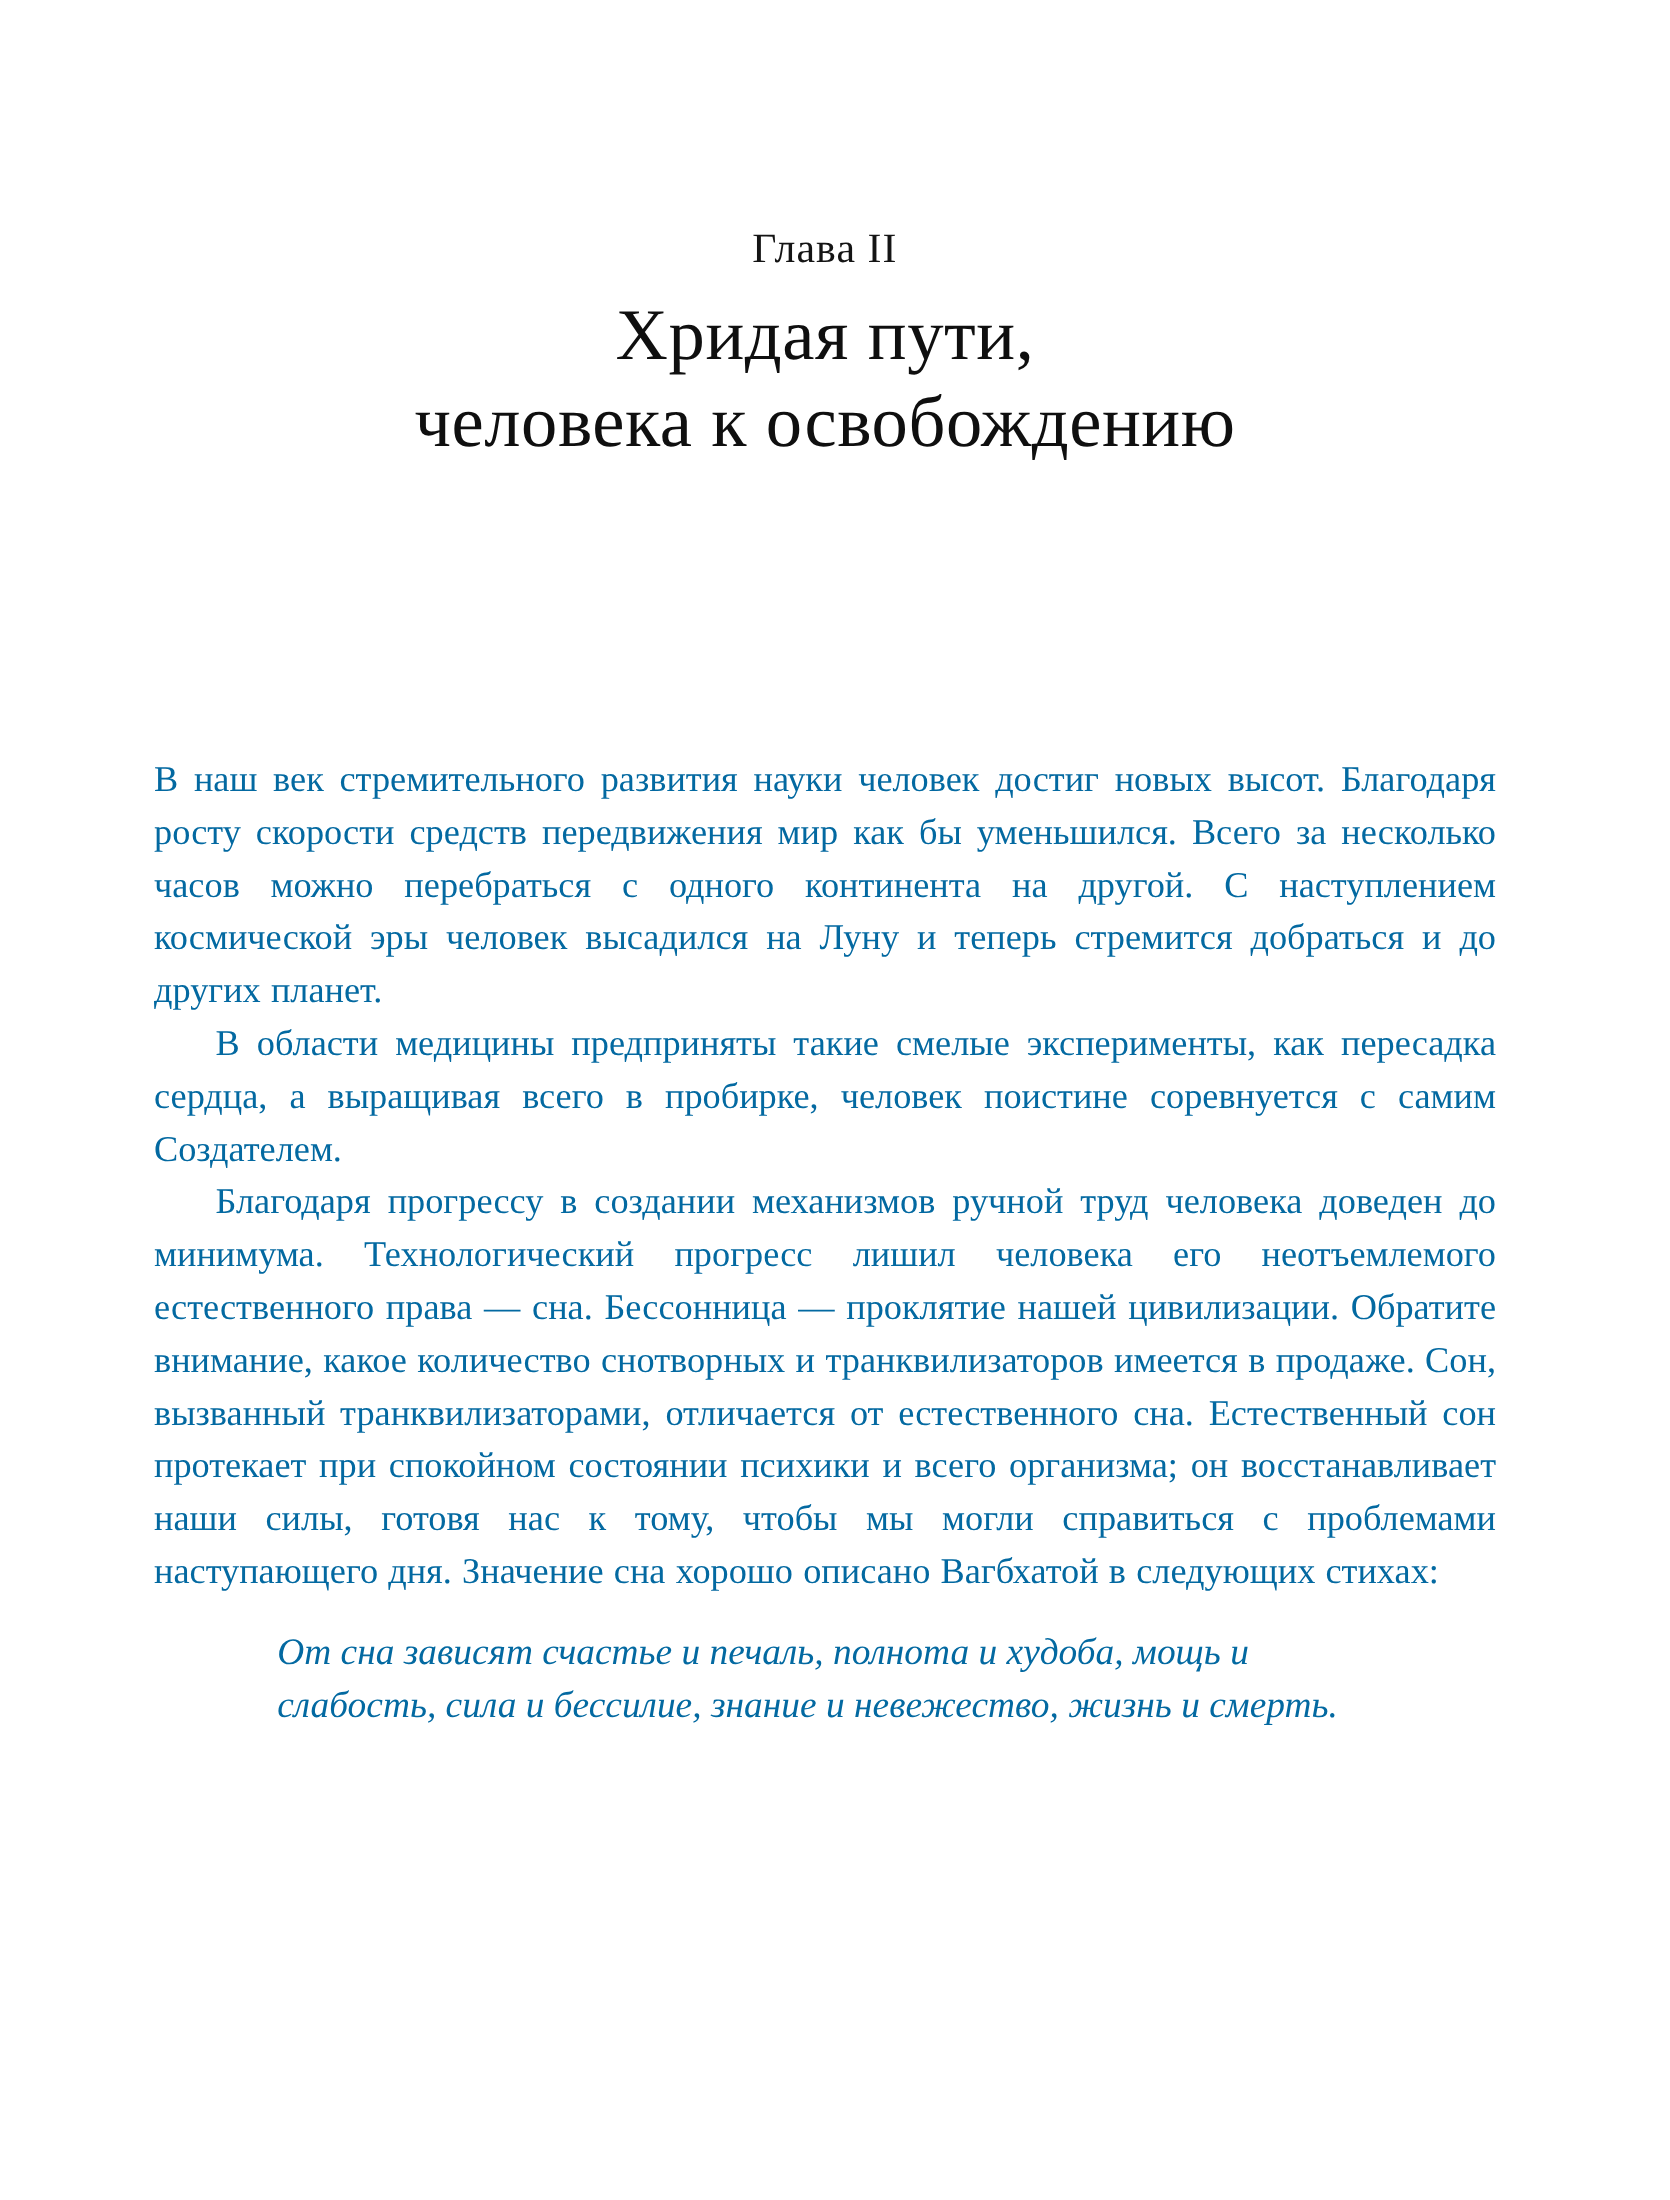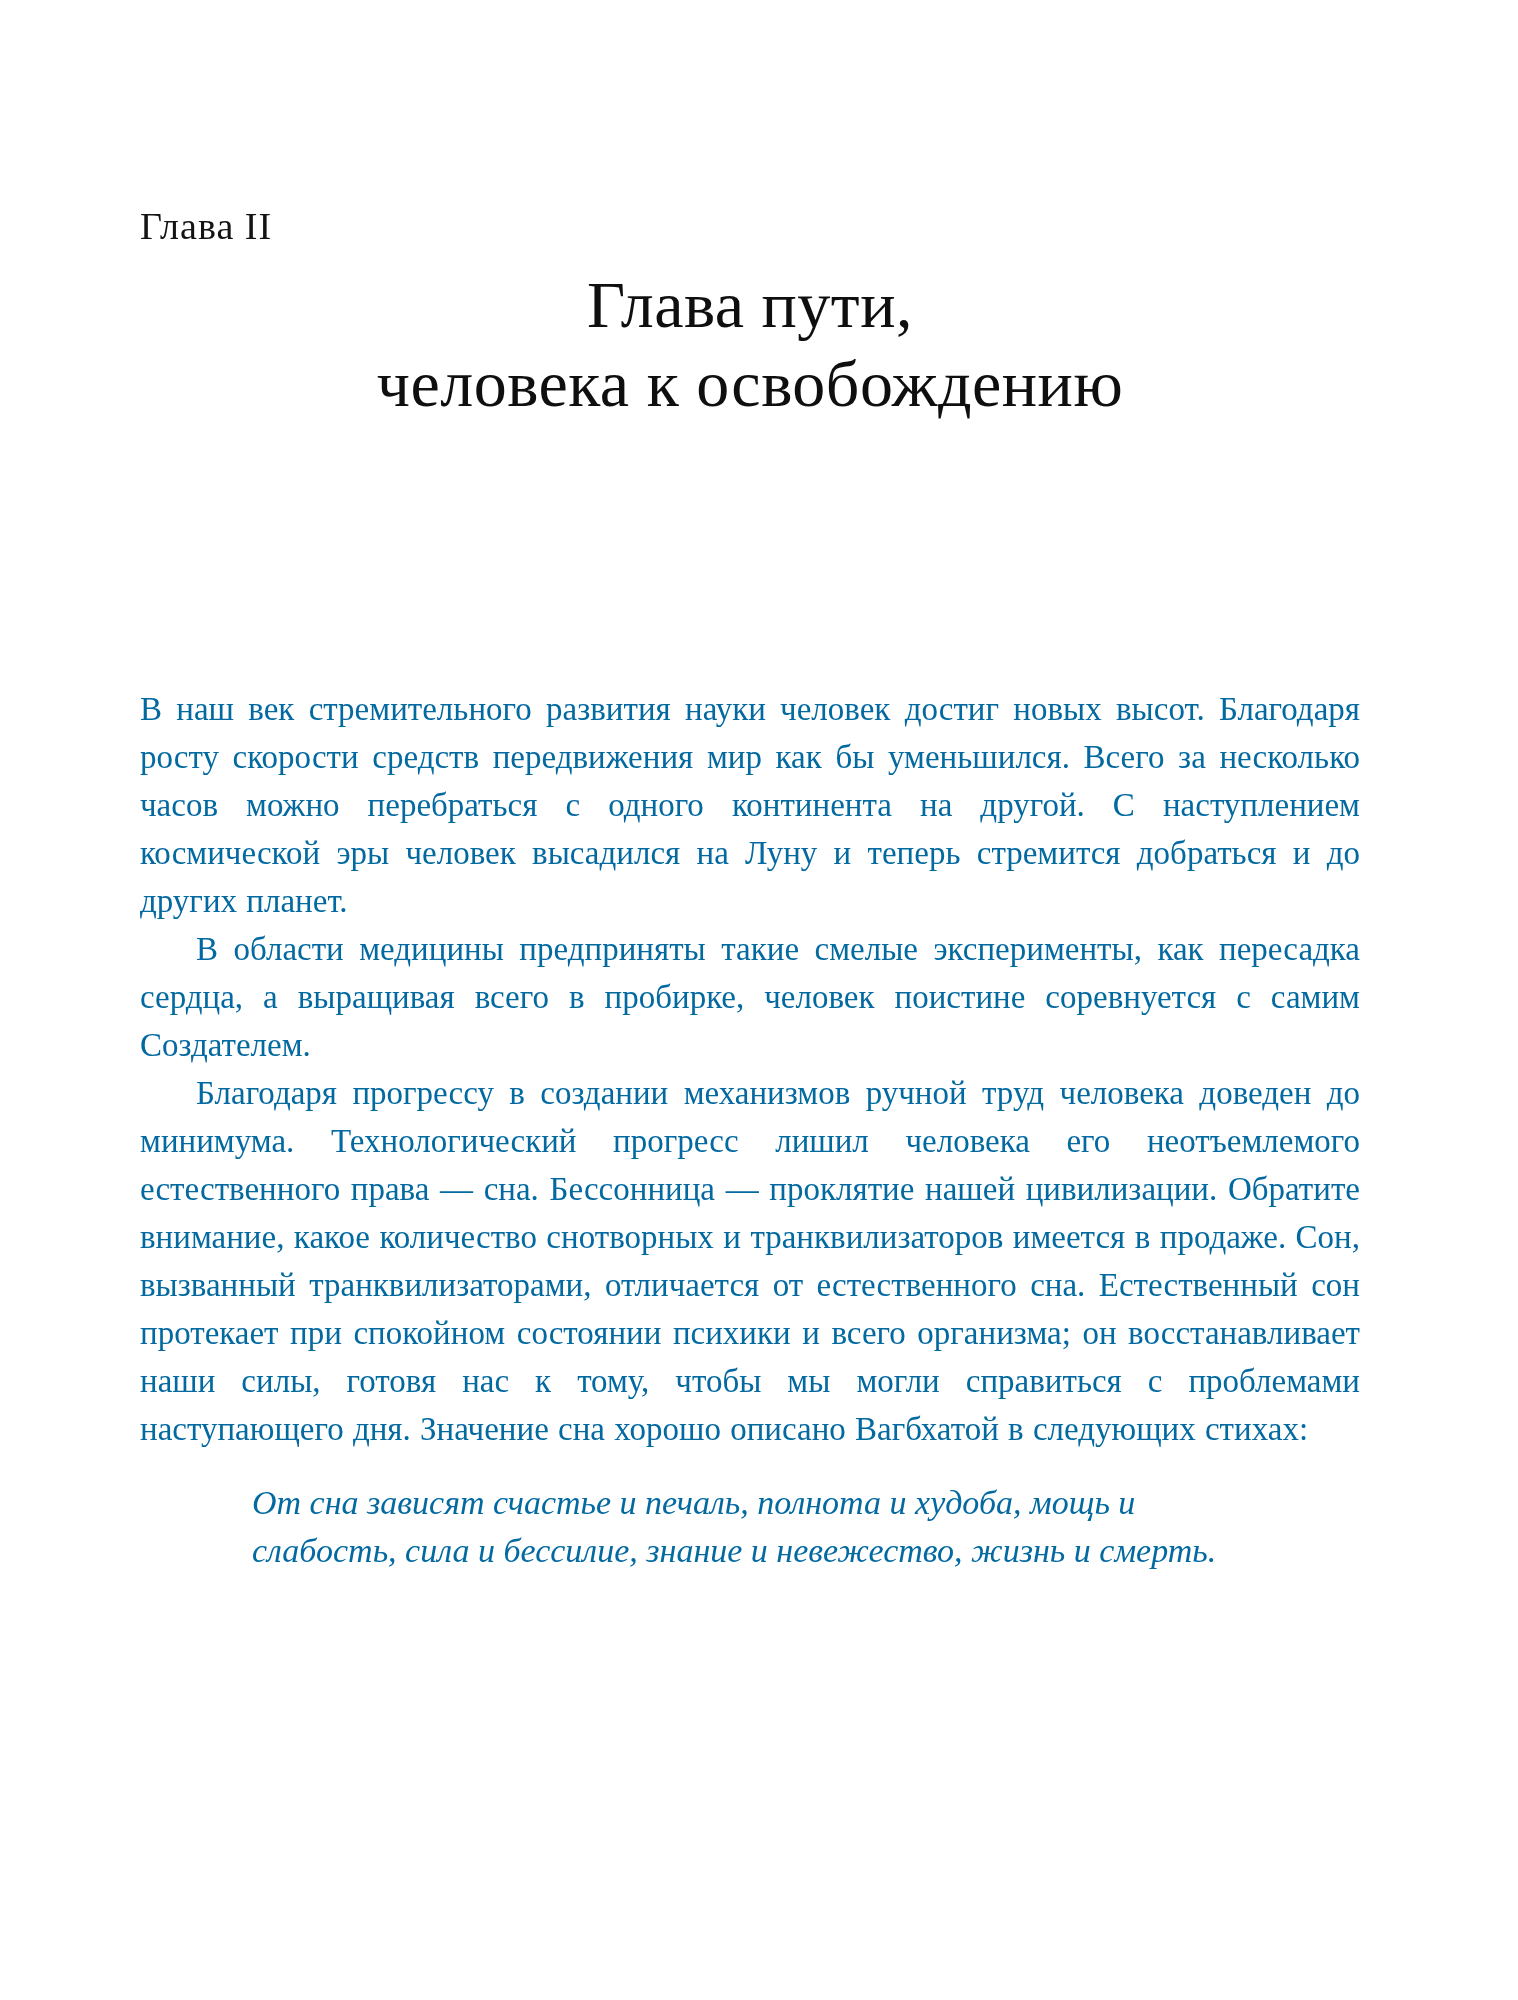--- a/index.html
+++ b/index.html
@@ -17,21 +17,21 @@
   .page {
     box-sizing: border-box;
     width: 1518px;
     height: 2000px;
     padding: 0 158px 0 140px;
     background: #ffffff;
     overflow: hidden;
   }
   .chapter-label {
     padding-top: 203px;
-    text-align: left;
+    text-align: center;
     font-size: 38px;
     line-height: 46px;
     letter-spacing: 1px;
     color: #141414;
   }
   .chapter-title {
     margin: 16px 0 0 0;
     text-align: center;
     font-size: 66px;
     line-height: 79px;
@@ -74,21 +74,21 @@
   .verse + .para { margin-top: 26px; }
 </style>
 </head>
 <body>
 
 <div class="page">
 
   <div class="chapter-label">Глава II</div>
 
   <h1 class="chapter-title">
-    <span class="title-line">Глава пути,</span>
+    <span class="title-line">Хридая пути,</span>
     <span class="title-line">человека к освобождению</span>
   </h1>
 
   <div class="body-text">
 
     <p class="para no-indent">В наш век стремительного развития науки человек достиг новых высот. Благодаря росту скорости средств передвижения мир как бы уменьшился. Всего за несколько часов можно перебраться с одного континента на другой. С наступлением космической эры человек высадился на Луну и теперь стремится добраться и до других планет.</p>
 
     <p class="para">В области медицины предприняты такие смелые эксперименты, как пересадка сердца, а выращивая всего в пробирке, человек поистине соревнуется с самим Создателем.</p>
 
     <p class="para">Благодаря прогрессу в создании механизмов ручной труд человека доведен до минимума. Технологический прогресс лишил человека его неотъемлемого естественного права — сна. Бессонница — проклятие нашей цивилизации. Обратите внимание, какое количество снотворных и транквилизаторов имеется в продаже. Сон, вызванный транквилизаторами, отличается от естественного сна. Естественный сон протекает при спокойном состоянии психики и всего организма; он восстанавливает наши силы, готовя нас к тому, чтобы мы могли справиться с проблемами наступающего дня. Значение сна хорошо описано Вагбхатой в следующих стихах:</p>

